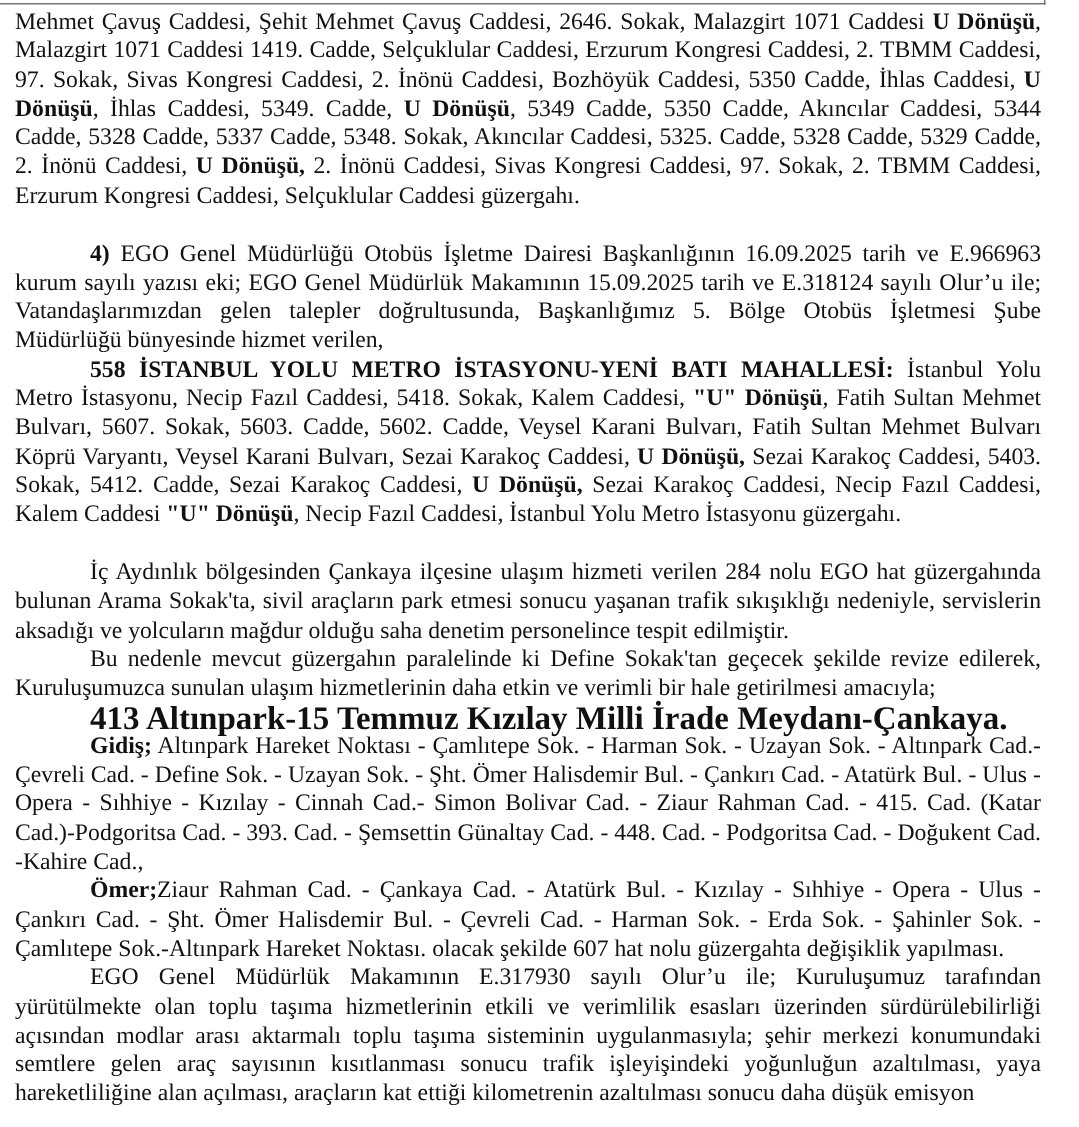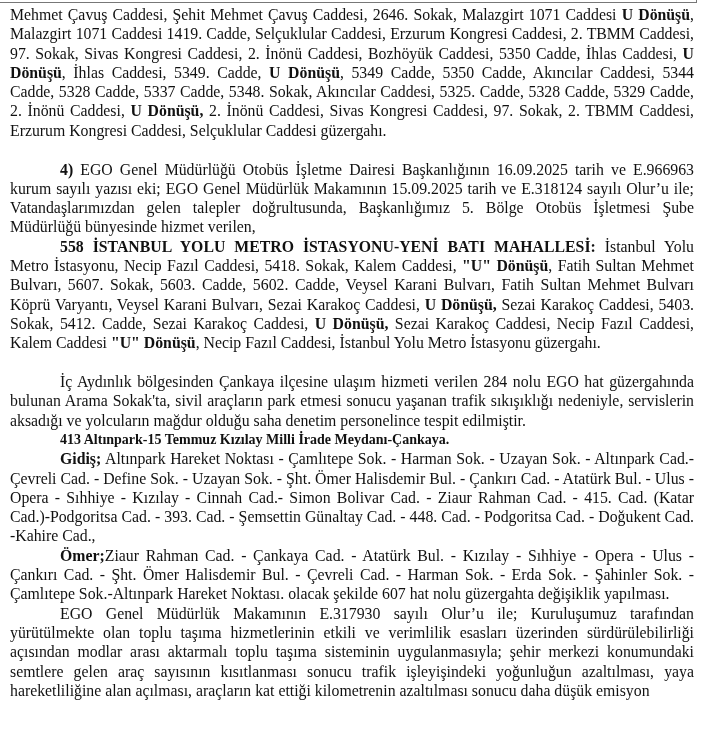--- a/index.html
+++ b/index.html
@@ -13,36 +13,37 @@
     border-bottom: 1px solid #777; border-right: 1px solid #777;
   }
   .page {
     position: absolute; left: 10px; top: 5px; width: 684px;
     font-size: 15.8px; line-height: 19.3px;
   }
   p { margin: 0; text-align: justify; text-align-last: left; }
   .indent { text-indent: 50px; }
   .gap { height: 19.5px; }
   b { font-weight: bold; }
-  .route-head { font-size: 14px; }
+  .route-head { font-size: 22px; }
 </style>
 </head>
 <body>
 
 <div class="box-edge"></div>
 
 <div class="page">
 
   <p id="cont"><span>Mehmet Çavuş Caddesi, Şehit Mehmet Çavuş Caddesi, 2646. Sokak, Malazgirt 1071 Caddesi </span><b>U Dönüşü</b><span>, Malazgirt 1071 Caddesi 1419. Cadde, Selçuklular Caddesi, Erzurum Kongresi Caddesi, 2. TBMM Caddesi, 97. Sokak, Sivas Kongresi Caddesi, 2. İnönü Caddesi, Bozhöyük Caddesi, 5350 Cadde, İhlas Caddesi, </span><b>U Dönüşü</b><span>, İhlas Caddesi, 5349. Cadde, </span><b>U Dönüşü</b><span>, 5349 Cadde, 5350 Cadde, Akıncılar Caddesi, 5344 Cadde, 5328 Cadde, 5337 Cadde, 5348. Sokak, Akıncılar Caddesi, 5325. Cadde, 5328 Cadde, 5329 Cadde, 2. İnönü Caddesi, </span><b>U Dönüşü,</b><span> 2. İnönü Caddesi, Sivas Kongresi Caddesi, 97. Sokak, 2. TBMM Caddesi, Erzurum Kongresi Caddesi, Selçuklular Caddesi güzergahı.</span></p>
 
   <div class="gap"></div>
 
   <p class="indent"><b>4)</b><span> EGO Genel Müdürlüğü Otobüs İşletme Dairesi Başkanlığının 16.09.2025 tarih ve E.966963 kurum sayılı yazısı eki; EGO Genel Müdürlük Makamının 15.09.2025 tarih ve E.318124 sayılı Olur’u ile; Vatandaşlarımızdan gelen talepler doğrultusunda, Başkanlığımız 5. Bölge Otobüs İşletmesi Şube Müdürlüğü bünyesinde hizmet verilen,</span></p>
   <p class="indent" id="r558"><b>558 İSTANBUL YOLU METRO İSTASYONU-YENİ BATI MAHALLESİ:</b><span> İstanbul Yolu Metro İstasyonu, Necip Fazıl Caddesi, 5418. Sokak, Kalem Caddesi, </span><b>"U" Dönüşü</b><span>, Fatih Sultan Mehmet Bulvarı, 5607. Sokak, 5603. Cadde, 5602. Cadde, Veysel Karani Bulvarı, Fatih Sultan Mehmet Bulvarı Köprü Varyantı, Veysel Karani Bulvarı, Sezai Karakoç Caddesi, </span><b>U Dönüşü,</b><span> Sezai Karakoç Caddesi, 5403. Sokak, 5412. Cadde, Sezai Karakoç Caddesi, </span><b>U Dönüşü,</b><span> Sezai Karakoç Caddesi, Necip Fazıl Caddesi, Kalem Caddesi </span><b>"U" Dönüşü</b><span>, Necip Fazıl Caddesi, İstanbul Yolu Metro İstasyonu güzergahı.</span></p>
 
   <div class="gap"></div>
 
   <p class="indent">İç Aydınlık bölgesinden Çankaya ilçesine ulaşım hizmeti verilen 284 nolu EGO hat güzergahında bulunan Arama Sokak'ta, sivil araçların park etmesi sonucu yaşanan trafik sıkışıklığı nedeniyle, servislerin aksadığı ve yolcuların mağdur olduğu saha denetim personelince tespit edilmiştir.</p>
+  <p class="indent">Bu nedenle mevcut güzergahın paralelinde ki Define Sokak'tan geçecek şekilde revize edilerek, Kuruluşumuzca sunulan ulaşım hizmetlerinin daha etkin ve verimli bir hale getirilmesi amacıyla;</p>
   <p class="indent route-head"><b>413 Altınpark-15 Temmuz Kızılay Milli İrade Meydanı-Çankaya.</b></p>
   <p class="indent"><b>Gidiş;</b><span> Altınpark Hareket Noktası - Çamlıtepe Sok. - Harman Sok. - Uzayan Sok. - Altınpark Cad.-Çevreli Cad. - Define Sok. - Uzayan Sok. - Şht. Ömer Halisdemir Bul. - Çankırı Cad. - Atatürk Bul. - Ulus -Opera - Sıhhiye - Kızılay - Cinnah Cad.- Simon Bolivar Cad. - Ziaur Rahman Cad. - 415. Cad. (Katar Cad.)-Podgoritsa Cad. - 393. Cad. - Şemsettin Günaltay Cad. - 448. Cad. - Podgoritsa Cad. - Doğukent Cad. -Kahire Cad.,</span></p>
   <p class="indent"><b>Ömer;</b><span>Ziaur Rahman Cad. - Çankaya Cad. - Atatürk Bul. - Kızılay - Sıhhiye - Opera - Ulus - Çankırı Cad. - Şht. Ömer Halisdemir Bul. - Çevreli Cad. - Harman Sok. - Erda Sok. - Şahinler Sok. - Çamlıtepe Sok.-Altınpark Hareket Noktası. olacak şekilde 607 hat nolu güzergahta değişiklik yapılması.</span></p>
   <p class="indent">EGO Genel Müdürlük Makamının E.317930 sayılı Olur’u ile; Kuruluşumuz tarafından yürütülmekte olan toplu taşıma hizmetlerinin etkili ve verimlilik esasları üzerinden sürdürülebilirliği açısından modlar arası aktarmalı toplu taşıma sisteminin uygulanmasıyla; şehir merkezi konumundaki semtlere gelen araç sayısının kısıtlanması sonucu trafik işleyişindeki yoğunluğun azaltılması, yaya hareketliliğine alan açılması, araçların kat ettiği kilometrenin azaltılması sonucu daha düşük emisyon</p>
 </div>
 
 </body></html>

